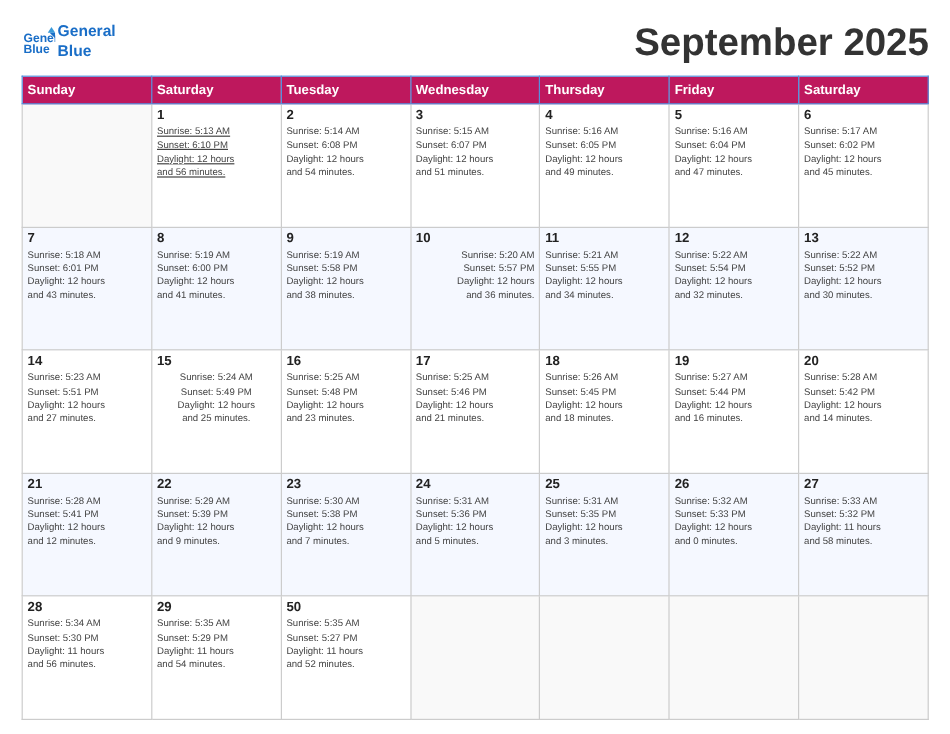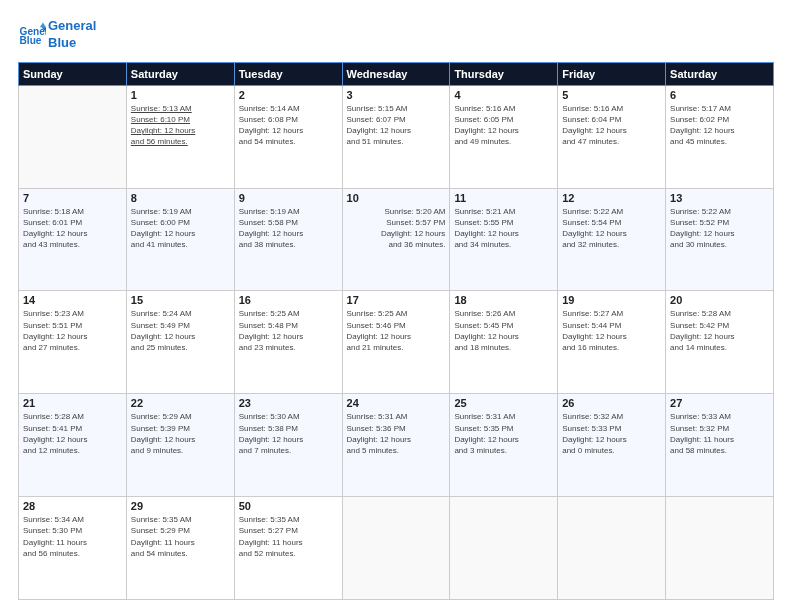--- a/index.html
+++ b/index.html
@@ -45,21 +45,21 @@
       font-size: 14px;
       color: #555;
     }
     table {
       width: 100%;
       border-collapse: collapse;
       flex: 1;
       table-layout: fixed;
     }
     thead tr th {
-      background: #0f172a;
+      background: #be185d;
       color: #fff;
       font-size: 11px;
       font-weight: bold;
       padding: 5px 4px;
       text-align: left;
       border: 1px solid #5590dc;
     }
     tbody tr td {
       border: 1px solid #ccc;
       vertical-align: top;
@@ -101,20 +101,21 @@
         <text x="2" y="30" font-size="13" font-weight="bold" fill="#1a6ec7">Blue</text>
         <polygon points="28,8 36,8 32,2" fill="#3a9ad9"></polygon>
         <polygon points="30,8 36,8 36,14" fill="#1a6ec7"></polygon>
       </svg>
       <div style="display:flex;flex-direction:column;line-height:1.3;">
         <span style="font-size:13px;font-weight:bold;color:#1a6ec7;">General</span>
         <span style="font-size:13px;font-weight:bold;color:#1a6ec7;">Blue</span>
       </div>
     </div>
     <div class="title-block">
+      <div class="month-title">September 2025</div>
     </div>
   </div>
 
   <table>
     <thead>
       <tr>
       <th>Sunday</th>
           <th>Saturday</th>
           <th>Tuesday</th>
           <th>Wednesday</th>
@@ -223,21 +224,21 @@
         <tr>
           <td>
             <span class="day-num">14</span>
             <div class="day-info" style="white-space: pre-line;">Sunrise: 5:23 AM
 Sunset: 5:51 PM
 Daylight: 12 hours
 and 27 minutes.</div>
           </td>
           <td>
             <span class="day-num">15</span>
-            <div class="day-info" style="white-space: pre-line;">Sunrise: 5:24 AM
+            <div class="day-info" style="white-space: pre-line; text-align: center;">Sunrise: 5:24 AM
 Sunset: 5:49 PM
 Daylight: 12 hours
 and 25 minutes.</div>
           </td>
           <td>
             <span class="day-num">16</span>
             <div class="day-info" style="white-space: pre-line;">Sunrise: 5:25 AM
 Sunset: 5:48 PM
 Daylight: 12 hours
 and 23 minutes.</div>

